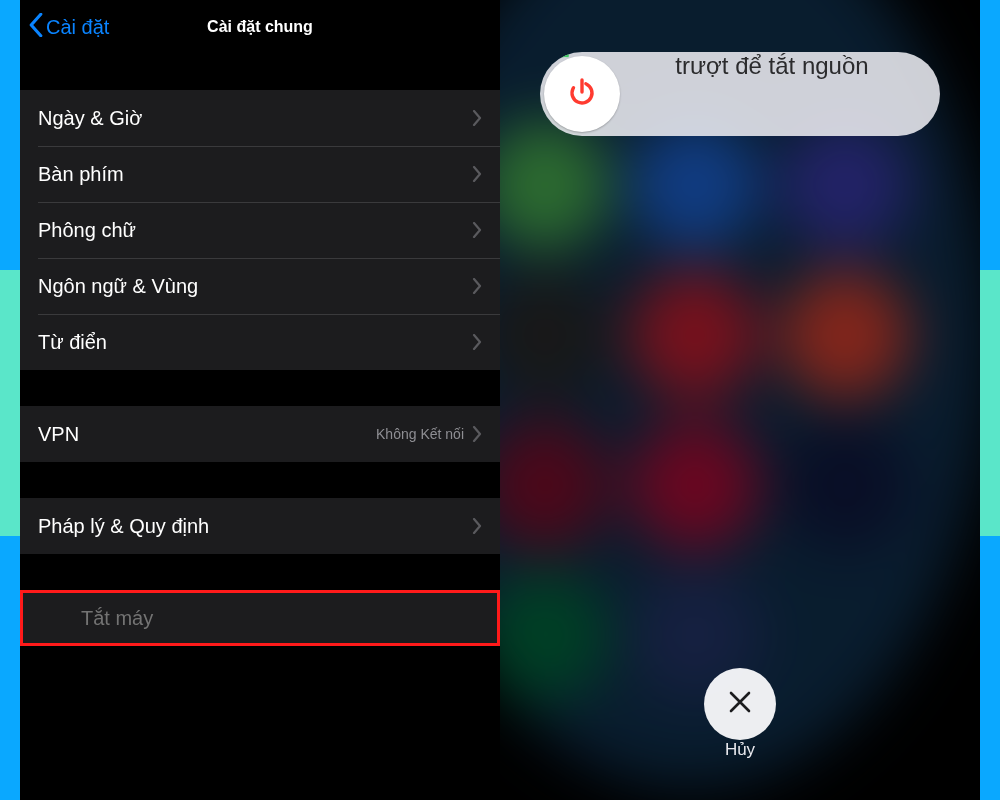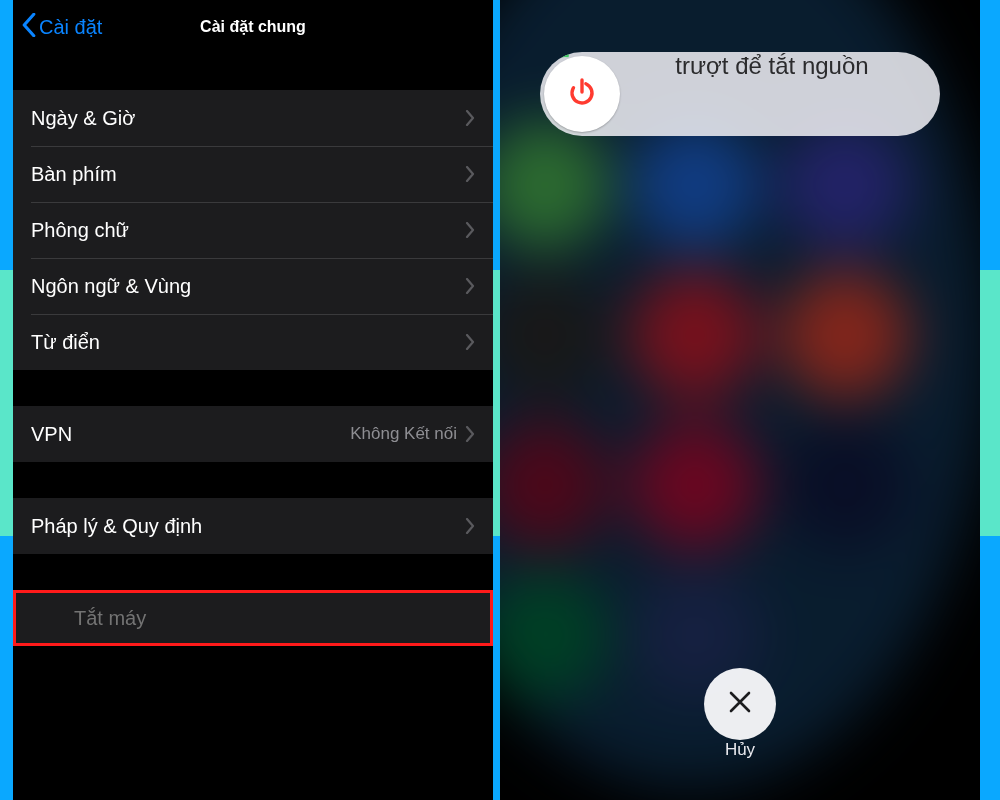--- a/index.html
+++ b/index.html
@@ -12,21 +12,21 @@
       #5ae6c9 270px, #5ae6c9 536px,
       #0aa8ff 536px, #0aa8ff 800px);
     position: relative;
   }
 
   .pane {
     position: absolute;
     top: 0; bottom: 0;
     background: #000;
   }
-  .pane-left  { left: 13px;  width: 480px; }
+  .pane-left  { left: 20px;  width: 480px; }
   .pane-right { left: 500px; width: 480px; overflow: hidden; }
 
   
   .nav {
     height: 54px;
     display: flex; align-items: center;
     padding: 0 8px;
     position: relative;
     background: #000;
   }
@@ -54,21 +54,21 @@
     color: #fff;
     font-size: 20px;
     justify-content: center;
   }
   .row + .row::before {
     content: "";
     position: absolute; left: 18px; right: 0; top: 0;
     height: 1px; background: #3a3a3c;
   }
   .row .label { flex: 1; }
-  .row .value { color: #8e8e93; font-size: 17px; margin-right: 8px; }
+  .row .value { color: #8e8e93; font-size: 14px; margin-right: 8px; }
   .row .chev  { color: #5a5a5e; }
   .row .chev svg { width: 10px; height: 16px; display: block; }
 
   .row.highlight { outline: 3px solid #ff1a1a; outline-offset: -3px; }
   .row.highlight .label { color: #737373; margin-left: 43px; }
 
   
   .blur-bg {
     position: absolute; inset: -60px;
     filter: blur(28px) brightness(0.55) saturate(1.2);

